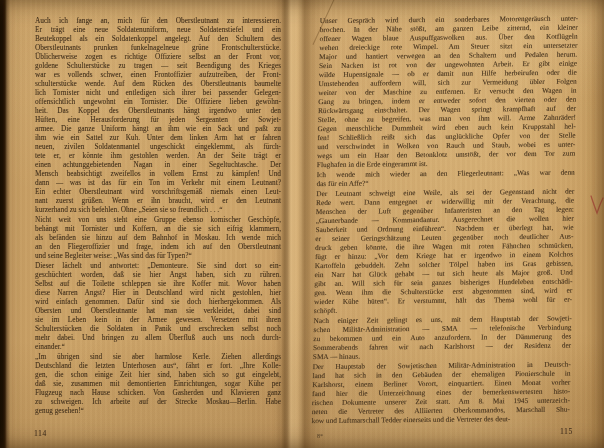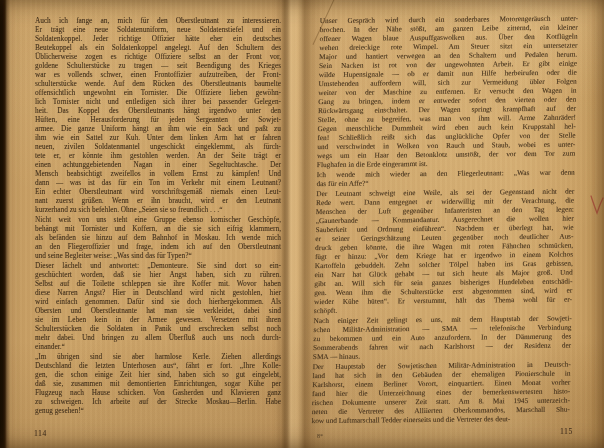--- a/index.html
+++ b/index.html
@@ -84,28 +84,28 @@
   <div class="mottle"></div>
   <div class="edge-left"></div>
   <div class="gutter"></div>
   <div class="crease"></div>
 
   <div class="page">
     <div class="text text-left">
         <div class="para">
           <div class="line">Auch ich fange an, mich für den Oberstleutnant zu interessieren.</div>
           <div class="line">Er trägt eine neue Soldatenuniform, neue Soldatenstiefel und ein</div>
-          <div class="line">Soldatenkoppel. Jeder richtige Offizier hätte eher ein deutsches</div>
           <div class="line">Beutekoppel als ein Soldatenkoppel angelegt. Auf den Schultern des</div>
+          <div class="line">Oberstleutnants prunken funkelnagelneue grüne Frontschulterstücke.</div>
           <div class="line">Üblicherweise zogen es richtige Offiziere selbst an der Front vor,</div>
           <div class="line">goldene Schulterstücke zu tragen — seit Beendigung des Krieges</div>
           <div class="line">war es vollends schwer, einen Frontoffizier aufzutreiben, der Front-</div>
           <div class="line">schulterstücke wende. Auf dem Rücken des Oberstleutnants baumelte</div>
+          <div class="line">lich Tornister nicht und entledigen sich ihrer bei passender Gelegen-</div>
           <div class="line">offensichtlich ungewohnt ein Tornister. Die Offiziere lieben gewöhn-</div>
-          <div class="line">lich Tornister nicht und entledigen sich ihrer bei passender Gelegen-</div>
           <div class="line">heit. Das Koppel des Oberstleutnants hängt irgendwo unter den</div>
           <div class="line">Hüften, eine Herausforderung für jeden Sergeanten der Sowjet-</div>
           <div class="line">armee. Die ganze Uniform hängt an ihm wie ein Sack und paßt zu</div>
           <div class="line">ihm wie ein Sattel zur Kuh. Unter dem linken Arm hat er fahren</div>
           <div class="line">neuen, zivilen Soldatenmantel ungeschickt eingeklemmt, als fürch-</div>
           <div class="line">tete er, er könnte ihm gestohlen werden. An der Seite trägt er</div>
           <div class="line">einen achtunggebietenden Nagan in einer Segeltuchtasche. Der</div>
           <div class="line">Mensch beabsichtigt zweifellos in vollem Ernst zu kämpfen! Und</div>
           <div class="line">dann — was ist das für ein Ton im Verkehr mit einem Leutnant?</div>
           <div class="line">Ein echter Oberstleutnant wird vorschriftsgemäß niemals einen Leut-</div>

